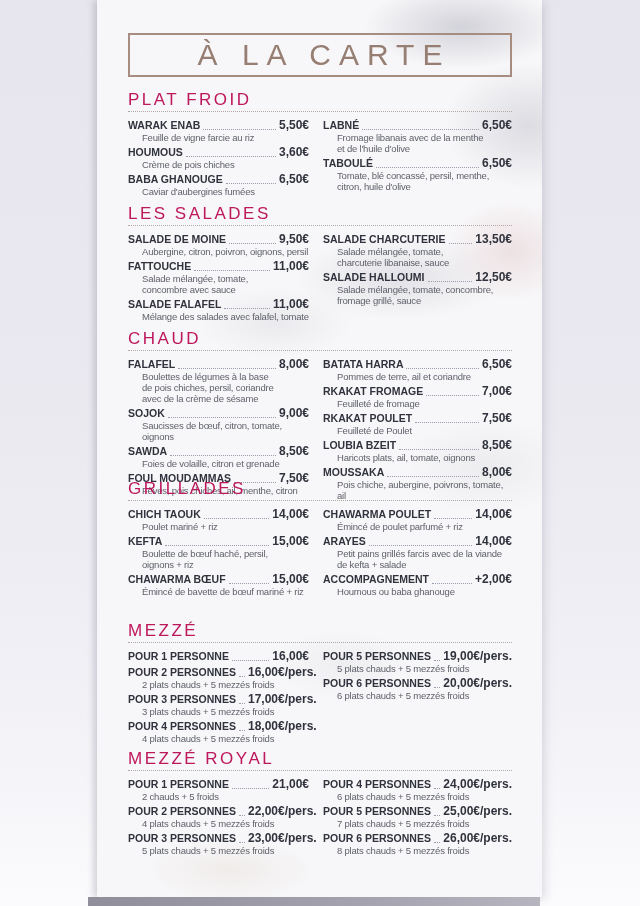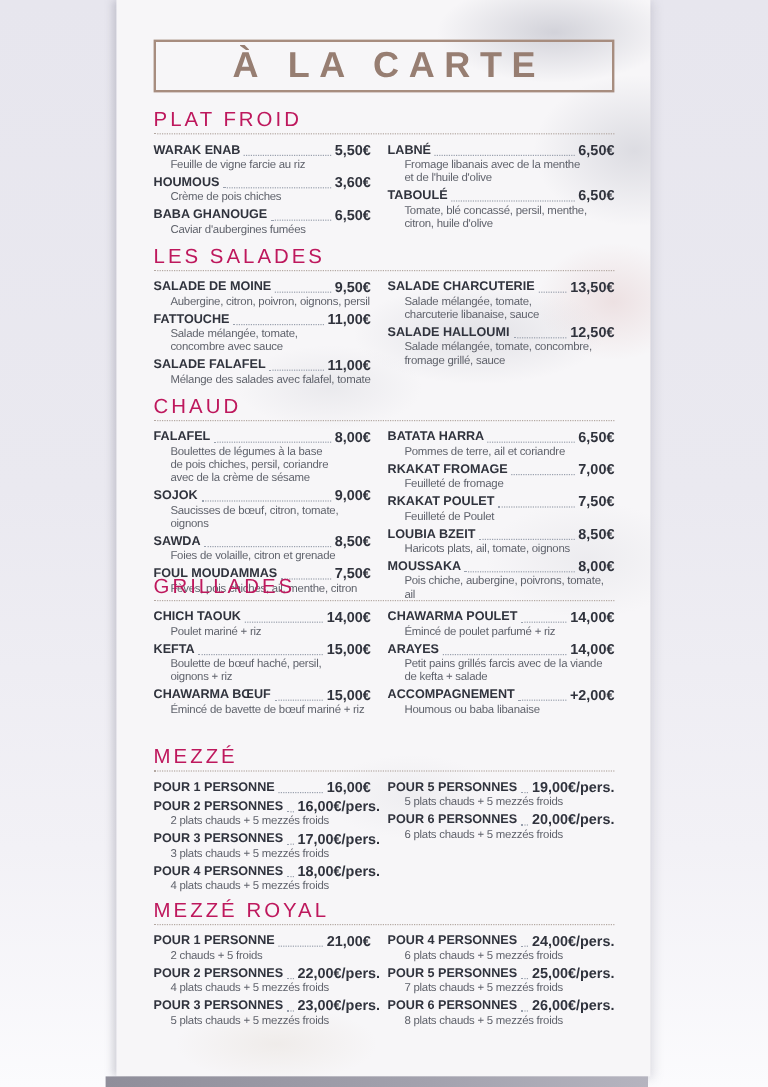--- a/index.html
+++ b/index.html
@@ -23,21 +23,21 @@
       radial-gradient(120px 70px at 88% 52%, rgba(180,182,192,.16), rgba(180,182,192,0) 70%),
       radial-gradient(100px 50px at 55% 74%, rgba(185,186,196,.14), rgba(185,186,196,0) 70%),
       radial-gradient(120px 45px at 30% 97%, rgba(205,190,170,.18), rgba(205,190,170,0) 70%);
   }
   .titlebox{
     position:absolute;left:31px;top:33px;width:384px;height:44px;
     border:2px solid #a78d7f;box-sizing:border-box;
     display:flex;align-items:center;justify-content:center;
   }
   .title{
-    font-size:30px;font-weight:700;color:#977e72;
+    font-size:30px;font-weight:400;color:#977e72;
     letter-spacing:8px;white-space:nowrap;text-indent:8px;
   }
   .sec{position:absolute;left:31px;width:384px;}
   .s0{top:91px}.s1{top:205px}.s2{top:330px}.s3{top:480px}.s4{top:622px}.s5{top:750px}
   .hd{
     font-size:17px;line-height:17px;font-weight:300;color:#be185d;
     letter-spacing:2.5px;padding-bottom:3px;
     border-bottom:1px dotted #b3a8a2;
   }
   .cols{display:flex;gap:14px;margin-top:7px;}
@@ -304,21 +304,21 @@
             </div>
           <div class="ds">Petit pains grillés farcis avec de la viande
 de kefta + salade</div>
         </div>
         <div class="item">
           <div class="row">
               <span class="nm">ACCOMPAGNEMENT</span>
               <span class="lead"></span>
               <span class="pr">+2,00€</span>
             </div>
-          <div class="ds">Houmous ou baba libanaise</div>
+          <div class="ds">Houmous ou baba ghanouge</div>
         </div>
       </div>
     </div>
   </div>
 
   <div class="sec s4">
     <div class="hd">MEZZÉ</div>
     <div class="cols">
       <div class="col">
         <div class="item">

